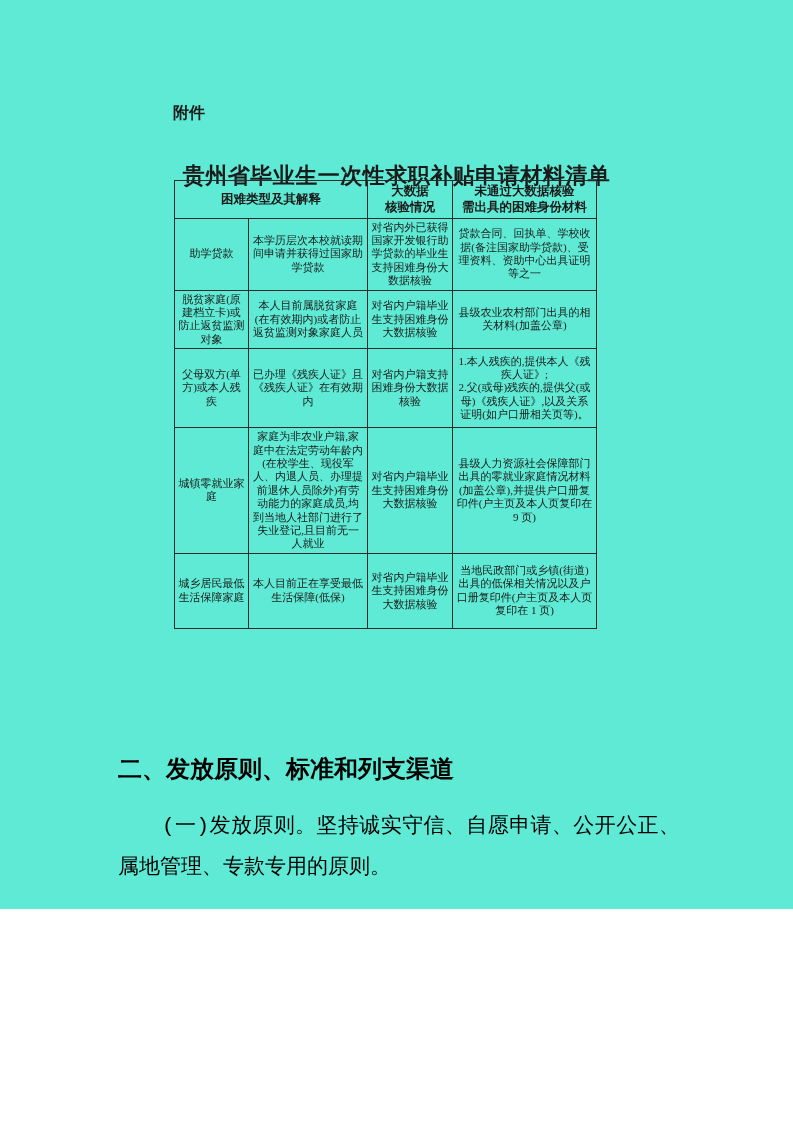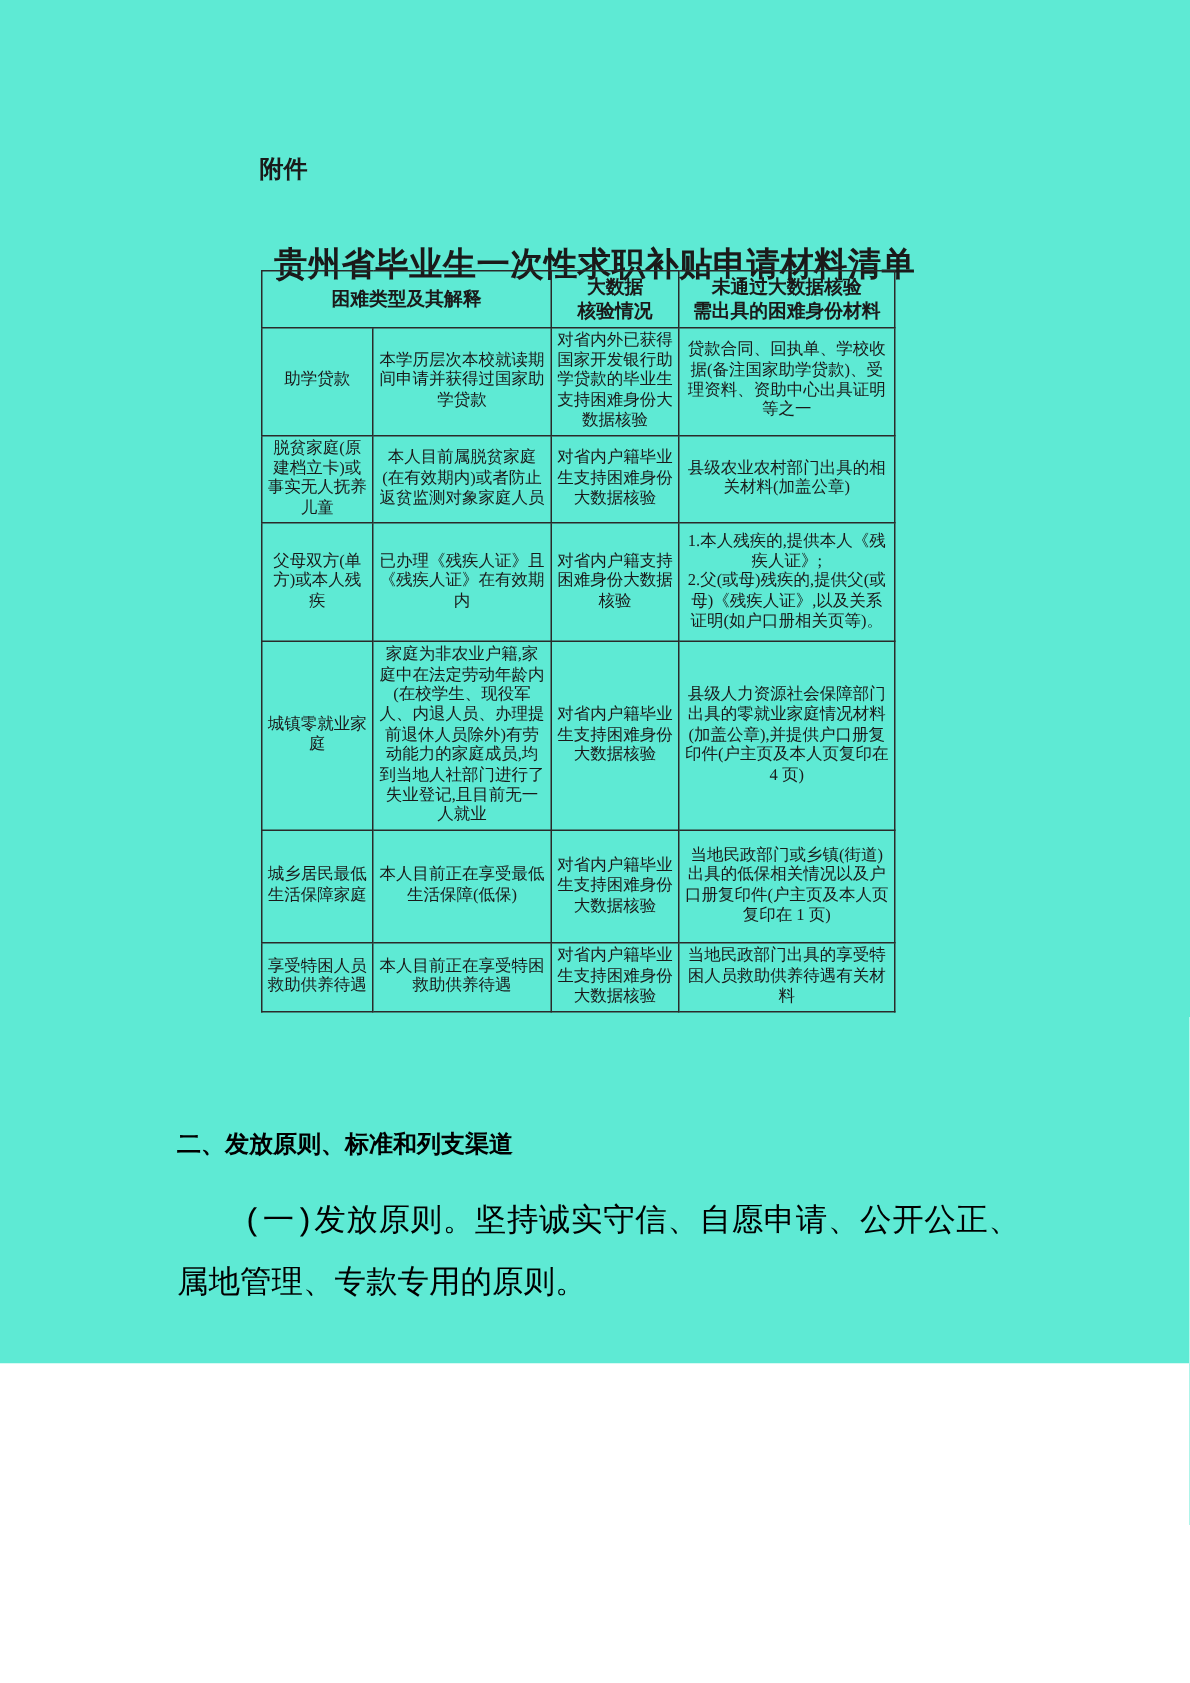--- a/index.html
+++ b/index.html
@@ -66,21 +66,21 @@
   tr.r6  { height: 46px; }
   tr.r7  { height: 55px; }
   .section {
     position: absolute;
     left: 118px;
     top: 753px;
     width: 562px;
   }
   .section h2 {
     margin: 0;
-    font-size: 16px;
+    font-size: 24px;
     font-weight: bold;
     font-family: Liberation Serif, serif;
     color: #000;
   }
   .section p {
     margin: 0;
     font-size: 21px;
     line-height: 41px;
     text-indent: 2.1em;
     text-align: justify;
@@ -115,49 +115,43 @@
       </tr>
     </thead>
     <tbody>
       <tr class="r1">
         <td>助学贷款</td>
         <td>本学历层次本校就读期间申请并获得过国家助学贷款</td>
         <td>对省内外已获得国家开发银行助学贷款的毕业生支持困难身份大数据核验</td>
         <td>贷款合同、回执单、学校收据(备注国家助学贷款)、受理资料、资助中心出具证明等之一</td>
       </tr>
       <tr class="r2">
-        <td>脱贫家庭(原建档立卡)或事实无人抚养儿童</td>
+        <td>脱贫家庭(原建档立卡)或防止返贫监测对象</td>
         <td>本人目前属脱贫家庭(在有效期内)或者防止返贫监测对象家庭人员</td>
         <td>对省内户籍毕业生支持困难身份大数据核验</td>
         <td>县级农业农村部门出具的相关材料(加盖公章)</td>
       </tr>
       <tr class="r3">
         <td>父母双方(单方)或本人残疾</td>
         <td>已办理《残疾人证》且《残疾人证》在有效期内</td>
         <td>对省内户籍支持困难身份大数据核验</td>
         <td>1.本人残疾的,提供本人《残疾人证》;
 2.父(或母)残疾的,提供父(或母)《残疾人证》,以及关系证明(如户口册相关页等)。</td>
       </tr>
       <tr class="r4">
         <td>城镇零就业家庭</td>
         <td>家庭为非农业户籍,家庭中在法定劳动年龄内(在校学生、现役军人、内退人员、办理提前退休人员除外)有劳动能力的家庭成员,均到当地人社部门进行了失业登记,且目前无一人就业</td>
         <td>对省内户籍毕业生支持困难身份大数据核验</td>
-        <td>县级人力资源社会保障部门出具的零就业家庭情况材料(加盖公章),并提供户口册复印件(户主页及本人页复印在 4 页)</td>
+        <td>县级人力资源社会保障部门出具的零就业家庭情况材料(加盖公章),并提供户口册复印件(户主页及本人页复印在 9 页)</td>
       </tr>
       <tr class="r5">
         <td>城乡居民最低生活保障家庭</td>
         <td>本人目前正在享受最低生活保障(低保)</td>
         <td>对省内户籍毕业生支持困难身份大数据核验</td>
         <td>当地民政部门或乡镇(街道)出具的低保相关情况以及户口册复印件(户主页及本人页复印在 1 页)</td>
-      </tr>
-      <tr class="r6">
-        <td>享受特困人员救助供养待遇</td>
-        <td>本人目前正在享受特困救助供养待遇</td>
-        <td>对省内户籍毕业生支持困难身份大数据核验</td>
-        <td>当地民政部门出具的享受特困人员救助供养待遇有关材料</td>
       </tr>
     </tbody>
   </table>
 
   <div class="section">
     <h2>二、发放原则、标准和列支渠道</h2>
     <p class="first">(一)发放原则。坚持诚实守信、自愿申请、公开公正、属地管理、专款专用的原则。</p>
   </div>
 
 </div>

